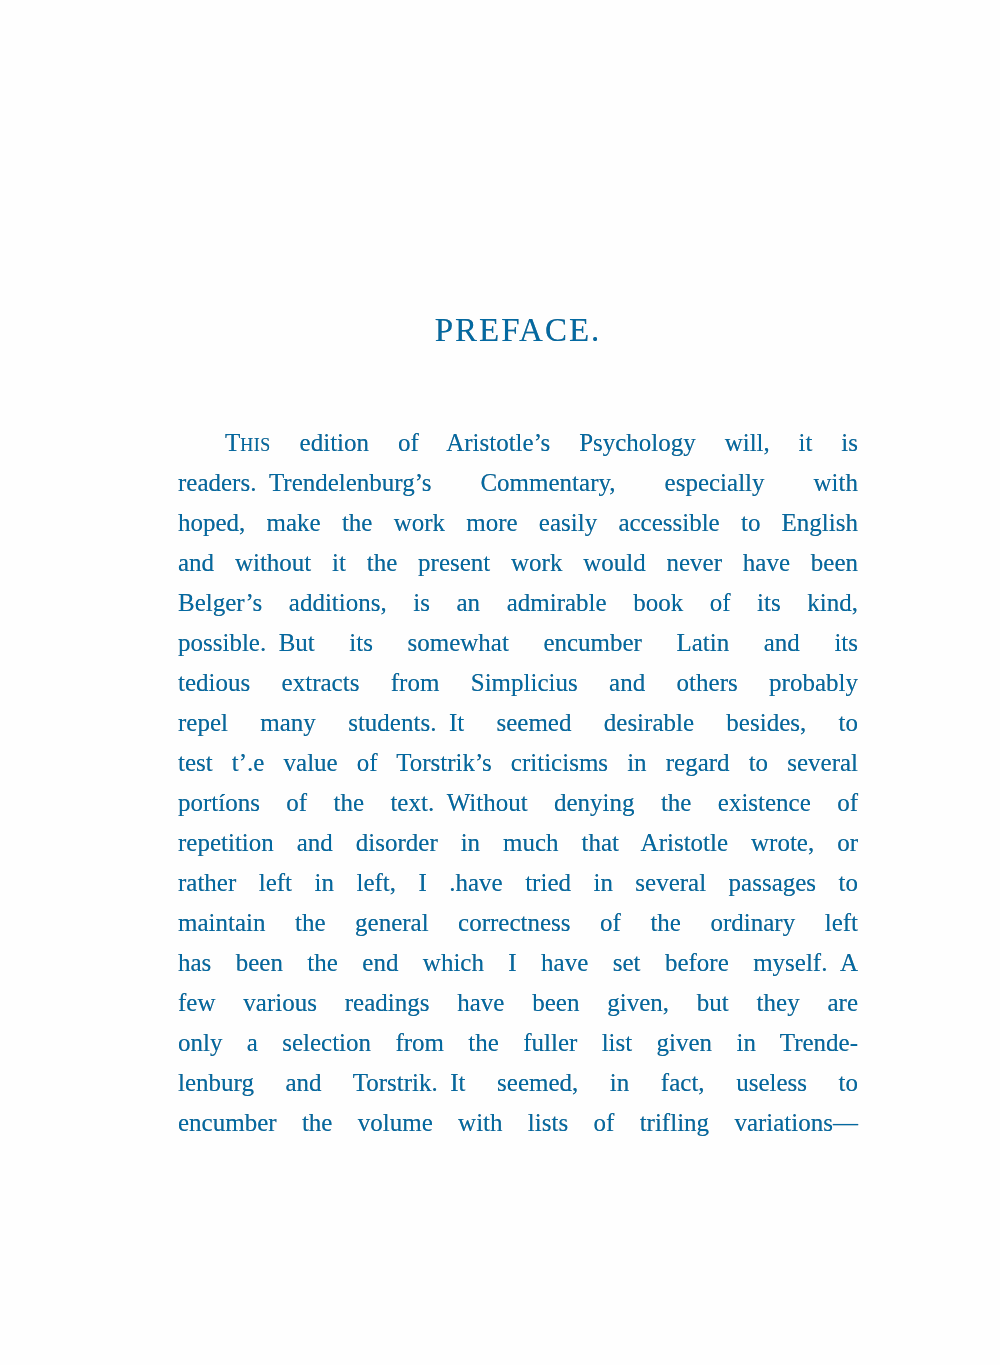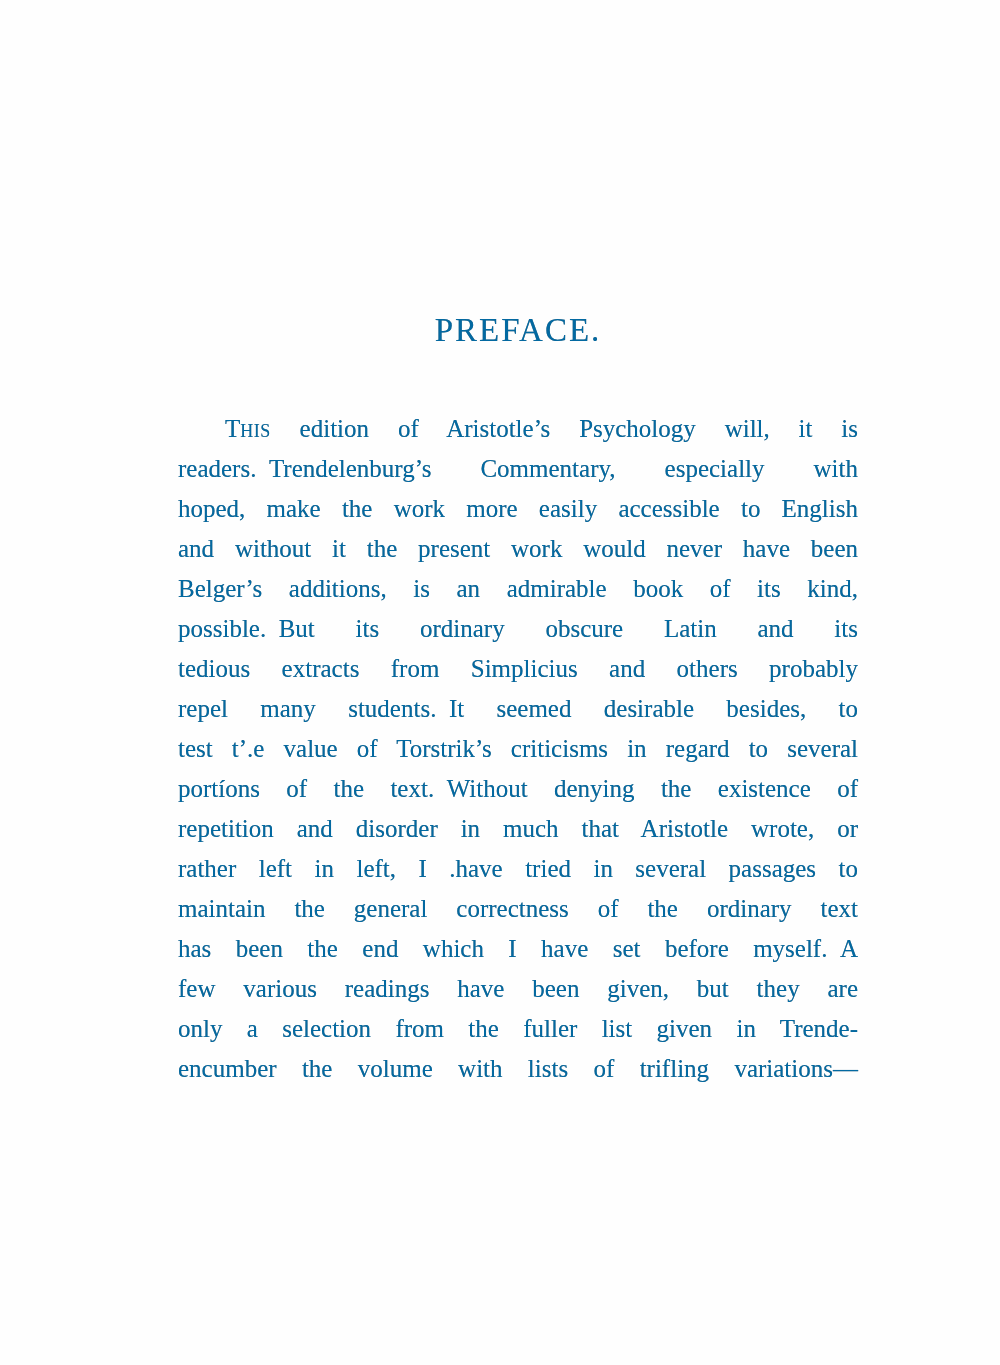--- a/index.html
+++ b/index.html
@@ -29,21 +29,21 @@
     line-height: 36px;
     text-align: center;
     white-space: nowrap;
   }
   .textblock {
     position: absolute;
     left: 178px;
     top: 415px;
     width: 680px;
     font-size: 25px;
-    line-height: 28px;
+    line-height: 56px;
   }
   .line {
     height: 40px;
     text-align: justify;
     text-align-last: justify;
   }
   .line.first {
     padding-left: 47px;
   }
   .line.endleft {
@@ -61,28 +61,29 @@
 
   <h1 class="heading">PREFACE.</h1>
 
   <div class="textblock">
 
     <div class="line first"><span>T</span><span class="sc">HIS</span><span> edition of Aristotle’s Psychology will, it is</span></div>
     <div class="line">readers. Trendelenburg’s Commentary, especially with</div>
     <div class="line">hoped, make the work more easily accessible to English</div>
     <div class="line">and without it the present work would never have been</div>
     <div class="line">Belger’s additions, is an admirable book of its kind,</div>
-    <div class="line">possible. But its ordinary obscure Latin and its</div>
+    <div class="line">possible. But its somewhat encumber Latin and its</div>
     <div class="line">tedious extracts from Simplicius and others probably</div>
     <div class="line">repel many students. It seemed desirable besides, to</div>
     <div class="line">test t’.e value of Torstrik’s criticisms in regard to several</div>
     <div class="line">portíons of the text. Without denying the existence of</div>
     <div class="line">repetition and disorder in much that Aristotle wrote, or</div>
     <div class="line">rather left in left, I .have tried in several passages to</div>
-    <div class="line">maintain the general correctness of the ordinary text</div>
+    <div class="line">maintain the general correctness of the ordinary left</div>
 
     <div class="line">has been the end which I have set before myself. A</div>
     <div class="line">few various readings have been given, but they are</div>
     <div class="line">only a selection from the fuller list given in Trende-</div>
+    <div class="line">lenburg and Torstrik. It seemed, in fact, useless to</div>
     <div class="line">encumber the volume with lists of trifling variations—</div>
 
   </div>
 </div>
 
 </body></html>

